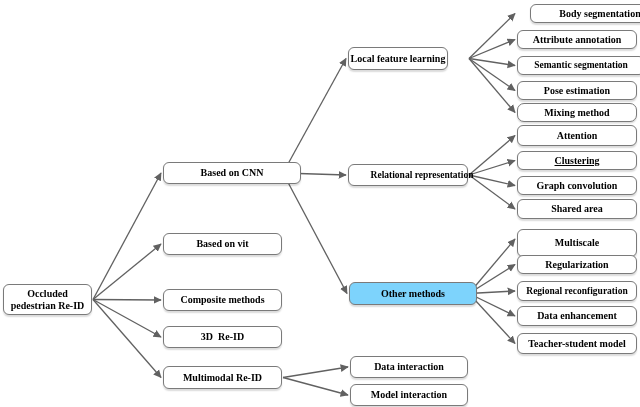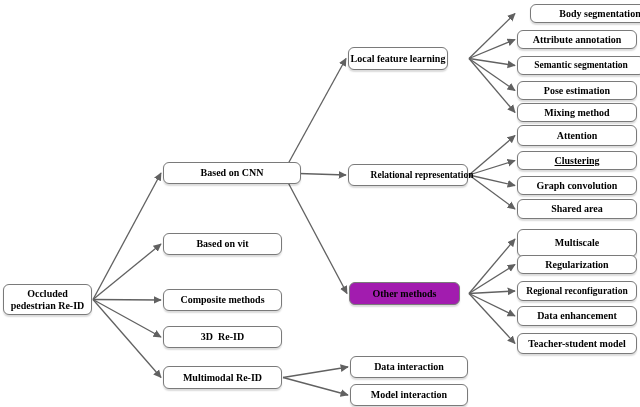--- a/index.html
+++ b/index.html
@@ -74,28 +74,28 @@
   </svg>
   <div id="nodes">
       <div class="node wrap" style="left: 3px; top: 284px; width: 89px; height: 31px; background: rgb(255, 255, 255); border-color: rgb(122, 122, 122); color: rgb(0, 0, 0);">Occluded pedestrian Re-ID</div>
       <div class="node" style="left: 163px; top: 162px; width: 138px; height: 22px; background: rgb(255, 255, 255); border-color: rgb(122, 122, 122); color: rgb(0, 0, 0);">Based on CNN</div>
       <div class="node" style="left: 163px; top: 233px; width: 119px; height: 22px; background: rgb(255, 255, 255); border-color: rgb(122, 122, 122); color: rgb(0, 0, 0);">Based on vit</div>
       <div class="node" style="left: 163px; top: 289px; width: 119px; height: 22px; background: rgb(255, 255, 255); border-color: rgb(122, 122, 122); color: rgb(0, 0, 0); text-align: center;">Composite methods</div>
       <div class="node" style="left: 163px; top: 326px; width: 119px; height: 22px; background: rgb(255, 255, 255); border-color: rgb(122, 122, 122); color: rgb(0, 0, 0);">3D &nbsp;Re-ID</div>
       <div class="node" style="left: 163px; top: 366px; width: 119px; height: 23px; background: rgb(255, 255, 255); border-color: rgb(122, 122, 122); color: rgb(0, 0, 0);">Multimodal Re-ID</div>
       <div class="node" style="left: 348px; top: 47px; width: 100px; height: 23px; background: rgb(255, 255, 255); border-color: rgb(122, 122, 122); color: rgb(0, 0, 0);">Local feature learning</div>
       <div class="node" style="left: 348px; top: 164px; width: 120px; height: 22px; background: rgb(255, 255, 255); border-color: rgb(122, 122, 122); color: rgb(0, 0, 0); font-size: 9.5px; padding-left: 28px;">Relational representation</div>
-      <div class="node" style="left: 349px; top: 282px; width: 111px; height: 23px; background: #a21caf; border-color: rgb(122, 122, 122); color: rgb(0, 0, 0);">Other methods</div>
+      <div class="node" style="left: 349px; top: 282px; width: 128px; height: 23px; background: #7dd3fc; border-color: rgb(122, 122, 122); color: rgb(0, 0, 0);">Other methods</div>
       <div class="node" style="left: 350px; top: 356px; width: 118px; height: 22px; background: rgb(255, 255, 255); border-color: rgb(122, 122, 122); color: rgb(0, 0, 0);">Data interaction</div>
       <div class="node" style="left: 350px; top: 384px; width: 118px; height: 22px; background: rgb(255, 255, 255); border-color: rgb(122, 122, 122); color: rgb(0, 0, 0);">Model interaction</div>
       <div class="node" style="left: 530px; top: 4px; width: 140px; height: 19px; background: rgb(255, 255, 255); border-color: rgb(122, 122, 122); color: rgb(0, 0, 0);">Body segmentation</div>
       <div class="node" style="left: 517px; top: 30px; width: 120px; height: 19px; background: rgb(255, 255, 255); border-color: rgb(122, 122, 122); color: rgb(0, 0, 0);">Attribute annotation</div>
       <div class="node" style="left: 517px; top: 56px; width: 128px; height: 19px; background: rgb(255, 255, 255); border-color: rgb(122, 122, 122); color: rgb(0, 0, 0); font-size: 9.5px;">Semantic segmentation</div>
       <div class="node" style="left: 517px; top: 81px; width: 120px; height: 19px; background: rgb(255, 255, 255); border-color: rgb(122, 122, 122); color: rgb(0, 0, 0);">Pose estimation</div>
-      <div class="node" style="left: 517px; top: 103px; width: 120px; height: 19px; background: rgb(255, 255, 255); border-color: rgb(122, 122, 122); color: rgb(0, 0, 0);">Mixing method</div>
+      <div class="node" style="left: 517px; top: 103px; width: 120px; height: 19px; background: rgb(255, 255, 255); border-color: rgb(122, 122, 122); color: rgb(0, 0, 0); border-radius: 7px;">Mixing method</div>
       <div class="node" style="left: 517px; top: 125px; width: 120px; height: 21px; background: rgb(255, 255, 255); border-color: rgb(122, 122, 122); color: rgb(0, 0, 0);">Attention</div>
       <div class="node" style="left: 517px; top: 151px; width: 120px; height: 19px; background: rgb(255, 255, 255); border-color: rgb(122, 122, 122); color: rgb(0, 0, 0); text-decoration: underline;">Clustering</div>
       <div class="node" style="left: 517px; top: 176px; width: 120px; height: 19px; background: rgb(255, 255, 255); border-color: rgb(122, 122, 122); color: rgb(0, 0, 0);">Graph convolution</div>
       <div class="node" style="left: 517px; top: 199px; width: 120px; height: 20px; background: rgb(255, 255, 255); border-color: rgb(122, 122, 122); color: rgb(0, 0, 0);">Shared area</div>
       <div class="node" style="left: 517px; top: 229px; width: 120px; height: 28px; background: rgb(255, 255, 255); border-color: rgb(122, 122, 122); color: rgb(0, 0, 0);">Multiscale</div>
       <div class="node" style="left: 517px; top: 255px; width: 120px; height: 19px; background: rgb(255, 255, 255); border-color: rgb(122, 122, 122); color: rgb(0, 0, 0);">Regularization</div>
       <div class="node" style="left: 517px; top: 281px; width: 120px; height: 20px; background: rgb(255, 255, 255); border-color: rgb(122, 122, 122); color: rgb(0, 0, 0); font-size: 9.5px;">Regional reconfiguration</div>
       <div class="node" style="left: 517px; top: 306px; width: 120px; height: 20px; background: rgb(255, 255, 255); border-color: rgb(122, 122, 122); color: rgb(0, 0, 0);">Data enhancement</div>
       <div class="node" style="left: 517px; top: 333px; width: 120px; height: 21px; background: rgb(255, 255, 255); border-color: rgb(122, 122, 122); color: rgb(0, 0, 0);">Teacher-student model</div>
     </div>

